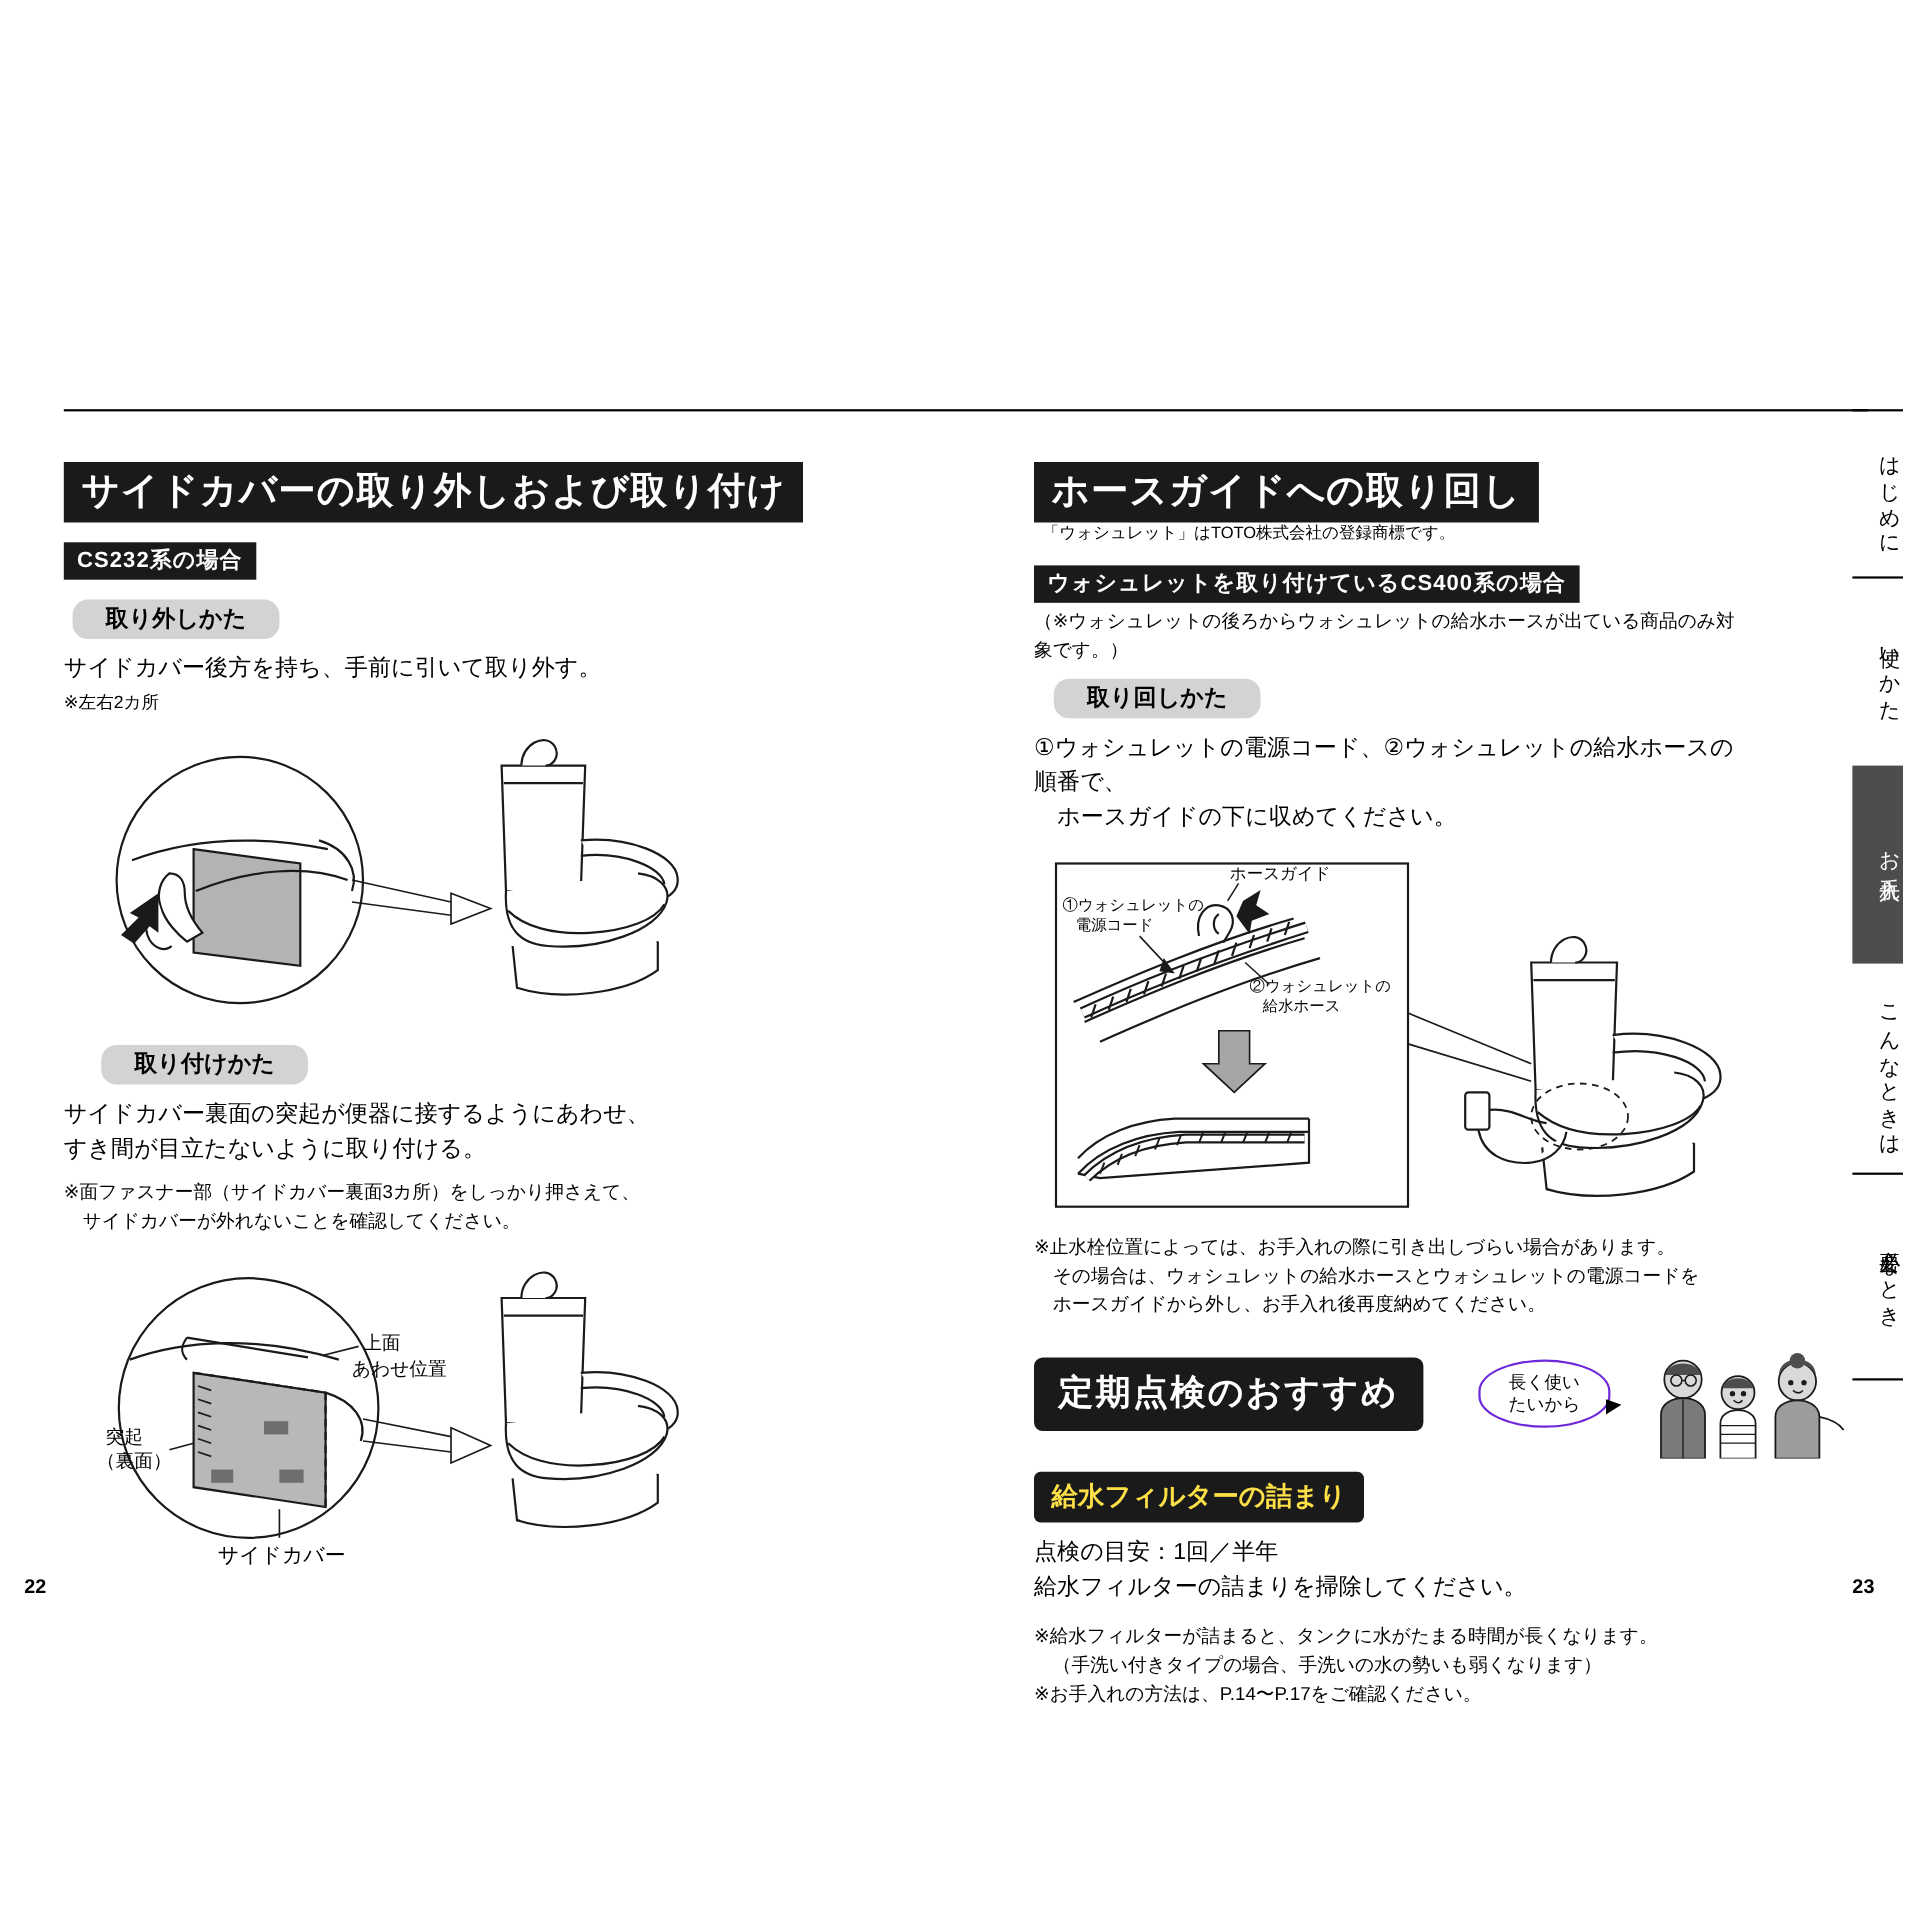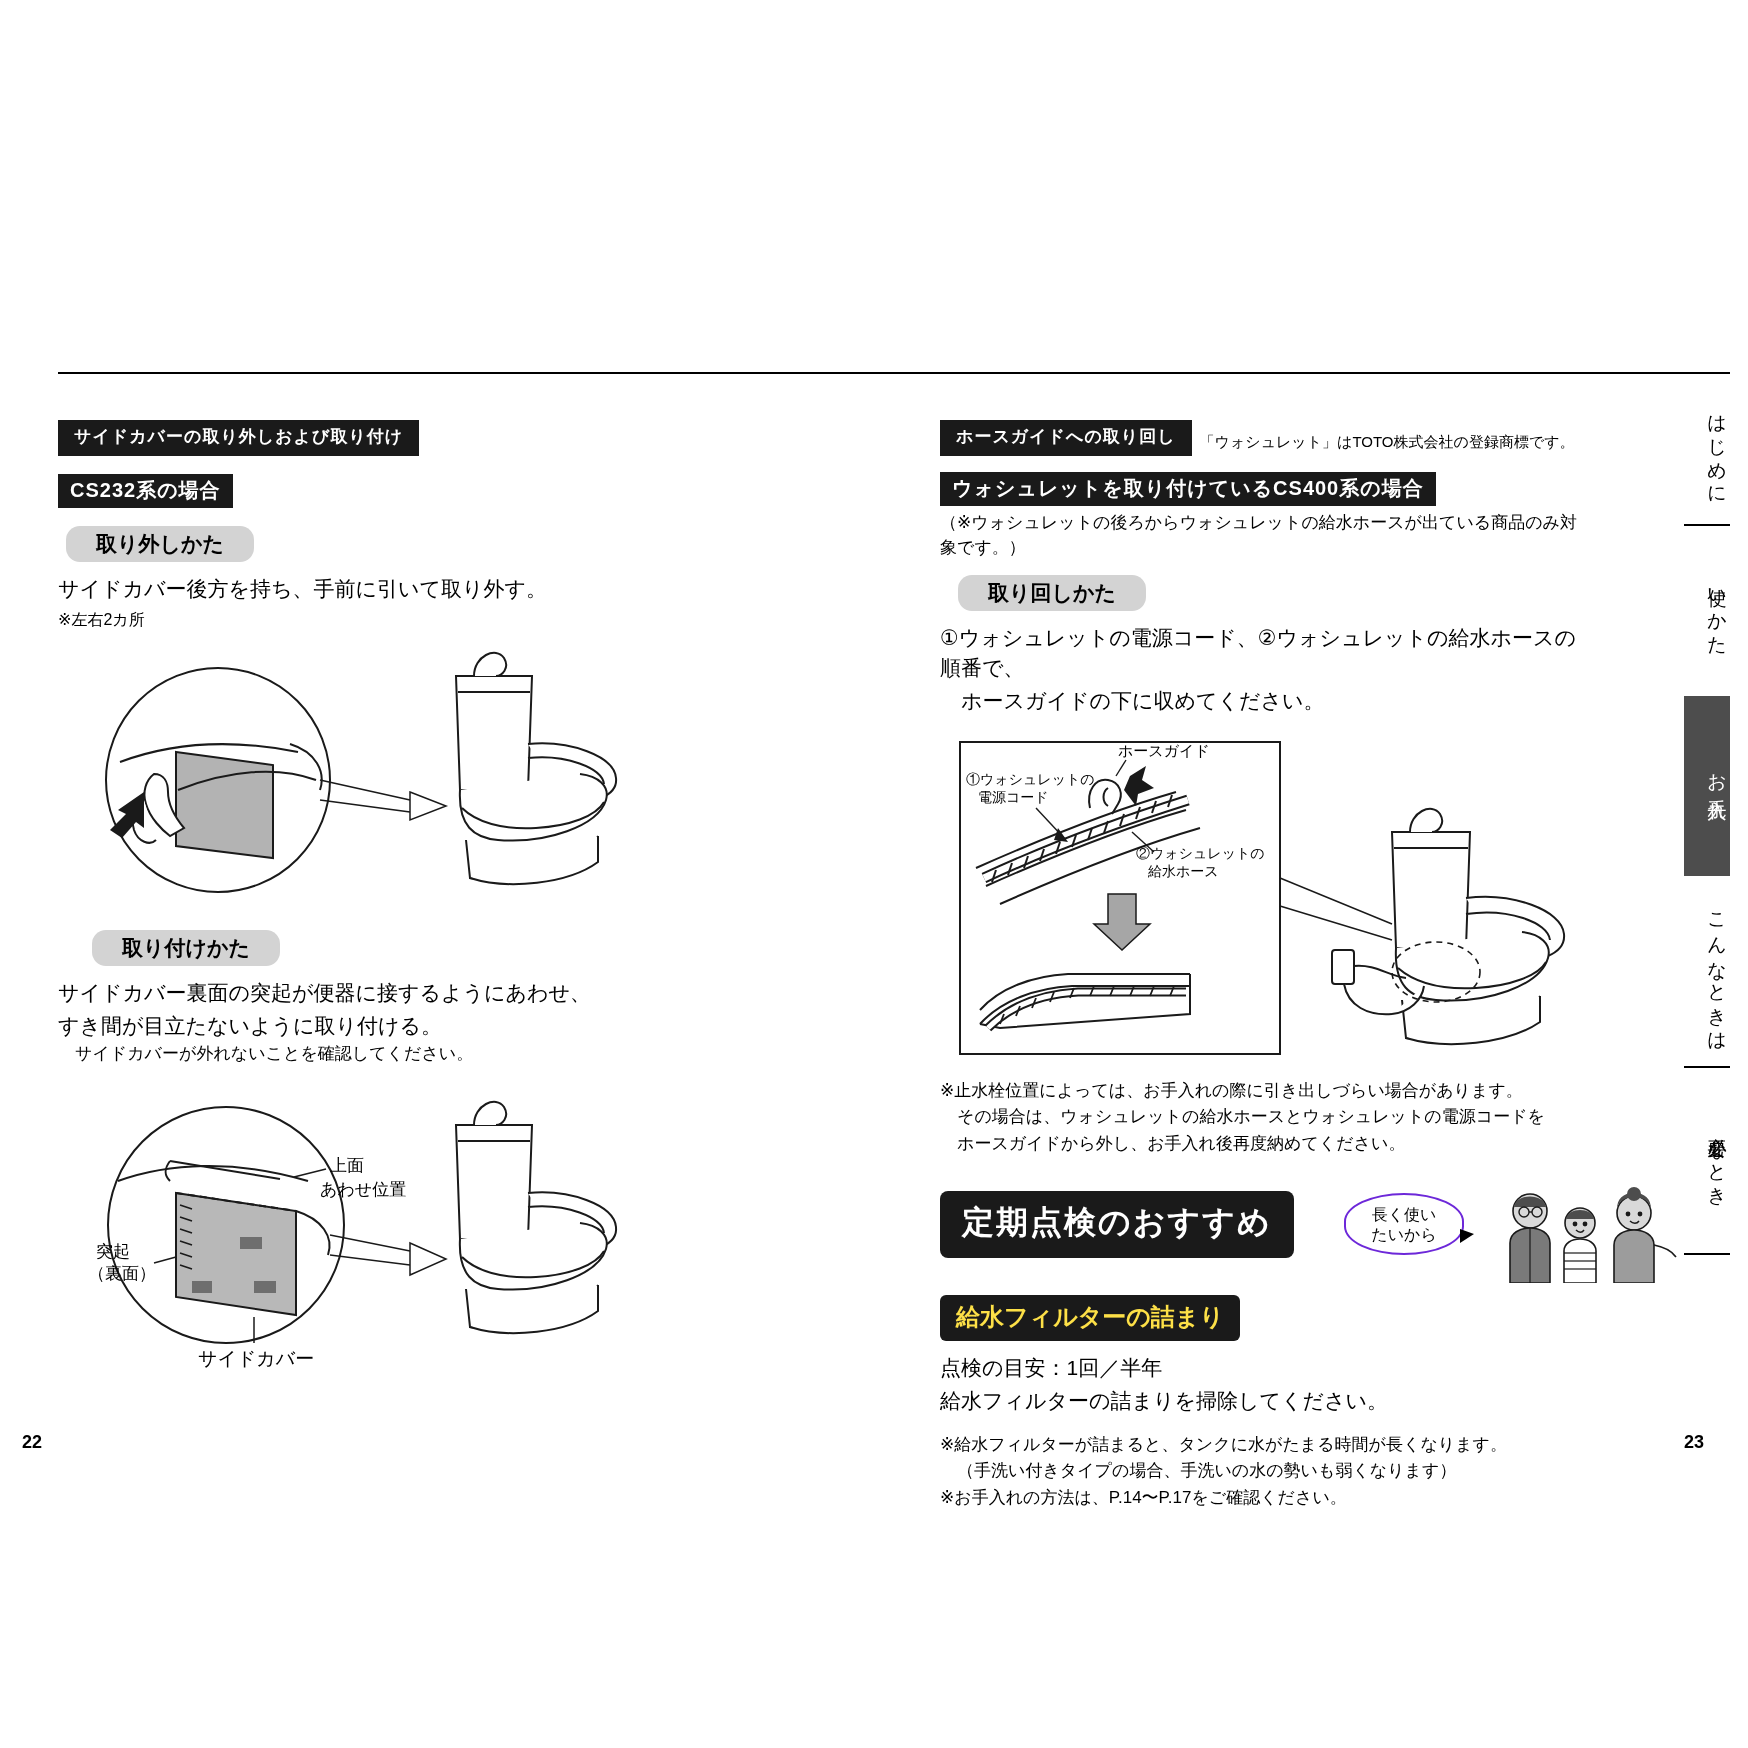--- a/index.html
+++ b/index.html
@@ -40,21 +40,21 @@
     position: absolute;
     left: 940px;
     top: 420px;
     width: 650px;
   }
   
   .hdr-black {
     display: inline-block;
     background: #1a1a1a;
     color: #fff;
-    font-size: 17px;
+    font-size: 34px;
     font-weight: bold;
     letter-spacing: 1px;
     padding: 7px 16px 9px 16px;
     line-height: 1.15;
   }
   .hdr-black.small {
     font-size: 20px;
     padding: 5px 12px 6px 12px;
   }
   .hdr-grey-round {
@@ -246,20 +246,21 @@
         </g>
       </svg>
     </div>
 
     
     <div style="margin-top:20px; padding-left:34px;">
       <span class="hdr-grey-round">取り付けかた</span>
     </div>
     <p class="body-text" style="margin-bottom:0;">サイドカバー裏面の突起が便器に接するようにあわせ、</p>
     <p class="body-text" style="margin-top:2px;">すき間が目立たないように取り付ける。</p>
+    <p class="small-note" style="margin-bottom:0;">※面ファスナー部（サイドカバー裏面3カ所）をしっかり押さえて、</p>
     <p class="small-note" style="margin-top:0;">　サイドカバーが外れないことを確認してください。</p>
 
     
     <div class="illus" style="margin-top:10px;">
       <svg width="700" height="290" viewBox="0 0 700 290">
         <circle cx="168" cy="140" r="118" fill="#ffffff" stroke="#1a1a1a" stroke-width="2"></circle>
 
         <polygon points="118,108 238,126 238,230 118,212" fill="#b8b8b8" stroke="#1a1a1a" stroke-width="2"></polygon>
         <path d="M118,108 L238,126" stroke="#1a1a1a" stroke-width="2" stroke-dasharray="7 5"></path>
         <path d="M238,126 L238,230" stroke="#1a1a1a" stroke-width="2" stroke-dasharray="7 5"></path>

